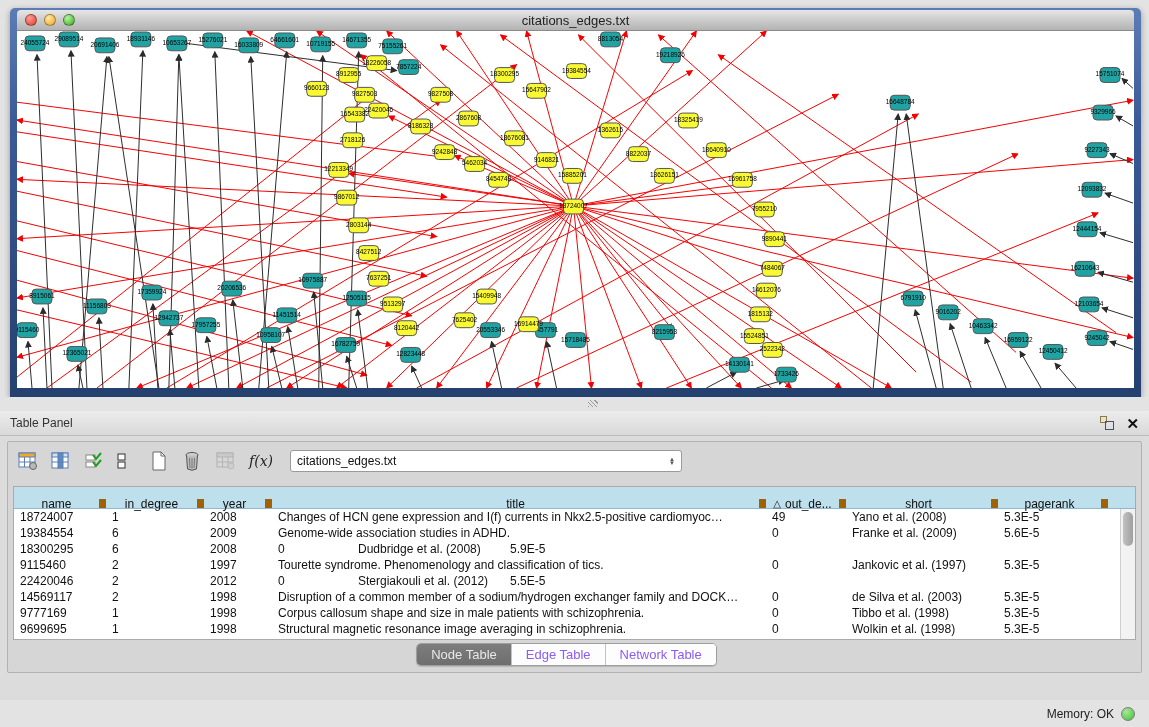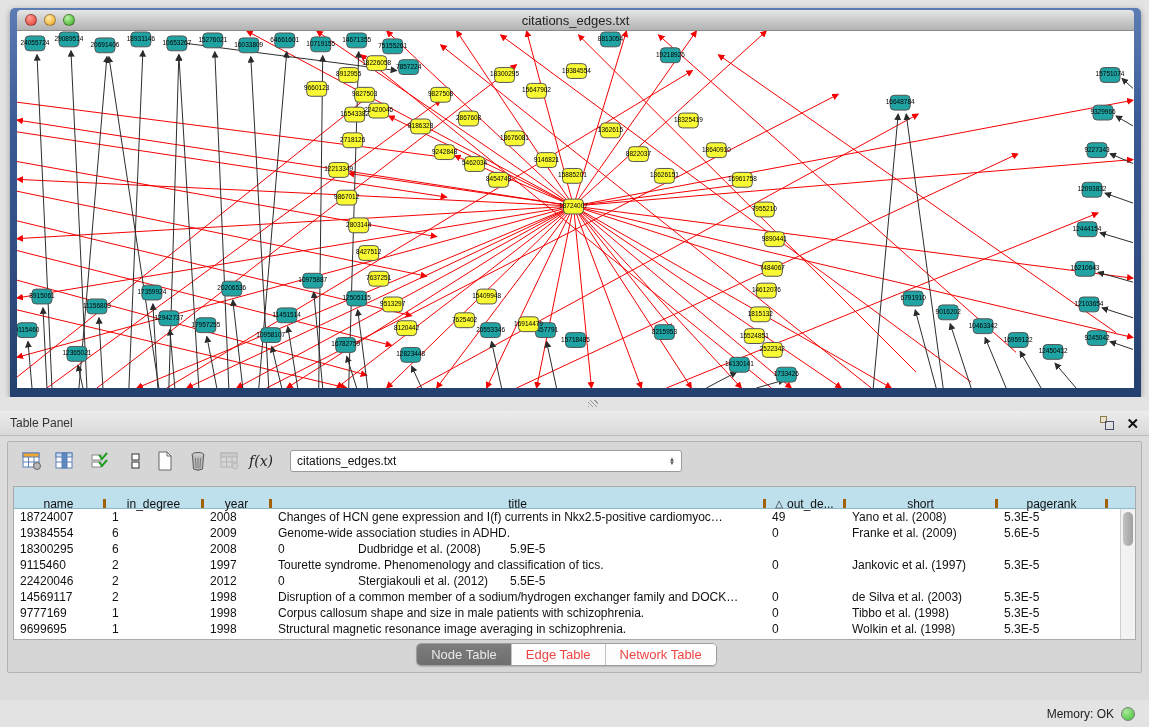--- a/index.html
+++ b/index.html
@@ -35,49 +35,49 @@
   .panel-header-icons { margin-left:auto; display:flex; align-items:center; gap:12px; }
   .float-icon { position:relative; width:14px; height:14px; }
   .float-icon .sq1 { position:absolute; left:0; top:0; width:7px; height:7px; border:1px solid #8a7a48; background:#e8e2cf; }
   .float-icon .sq2 { position:absolute; right:0; bottom:0; width:9px; height:9px; border:1px solid #44506e; background:transparent; }
   .close-x { font-size:15px; font-weight:bold; color:#111; line-height:1; cursor:default; }
 
   .panel-inner { position:absolute; left:7px; right:7px; top:30px; bottom:27px;
     background:#d6d6d6; border:1px solid #b2b2b2; border-radius:2px; }
 
   .toolbar { height:38px; display:flex; align-items:center; gap:9px; padding:0 10px; }
-  .tool-btn { width:24px; height:22px; display:flex; align-items:center; justify-content:flex-end; }
+  .tool-btn { width:24px; height:22px; display:flex; align-items:center; justify-content:flex-start; }
   .fx-label { font-size:14px; font-style:italic; font-family:"DejaVu Serif", serif; color:#222; }
   .table-selector { width:392px; height:22px; margin-left:8px; background:#ffffff;
     border:1px solid #9a9a9a; border-radius:3px; display:flex; align-items:center;
     padding:0 6px; font-size:12px; color:#111; }
   .selector-arrows { margin-left:auto; display:flex; flex-direction:column; line-height:4px;
     font-size:6px; color:#555; }
 
   
   .data-table { position:absolute; left:5px; right:5px; top:44px; bottom:32px; background:#ffffff;
     border:1px solid #aaaaaa; overflow:hidden; }
   .thead { display:flex; height:22px; background:#bedfec; border-bottom:1px solid #8fb9cb; }
   .hcell { display:flex; align-items:center; justify-content:center; font-size:12px; color:#111;
-    border-right:3px solid #a16207;margin-top:12px; }
+    border-right:7px solid #a16207;margin-top:12px; }
   .trow { display:flex; height:16px; }
   .tcell { font-size:12px; color:#111; padding:1px 4px 0 6px; white-space:nowrap;
     overflow:hidden; text-overflow:ellipsis; }
   .c0{width:92px;} .c1{width:98px;} .c2{width:68px;} .c3{width:494px;} .c4{width:80px;} .c5{width:152px;} .c6{width:110px;}
   .tbody-wrap { position:relative; }
   .vscroll { position:absolute; right:0; top:22px; bottom:0; width:15px; background:#f2f2f2; border-left:1px solid #cfcfcf; }
   .vthumb { position:absolute; left:2px; top:3px; width:10px; height:34px; border-radius:5px;
     background:linear-gradient(90deg,#c2c2c2,#9f9f9f); }
   .sort-glyph { font-size:10px; margin-right:4px; color:#222; }
 
   
   .table-tabs { position:absolute; left:0; right:16px; bottom:6px; display:flex; justify-content:center; }
   .tab-group { display:flex; border:1px solid #9e9e9e; border-radius:5px; overflow:hidden; background:#ffffff;
     box-shadow:0 1px 1px rgba(0,0,0,.15); }
-  .tab { padding:3px 14px; font-size:13px; color:#ef4444; background:#fdfdfd; border-right:1px solid #c2c2c2; }
+  .tab { padding:3px 14px; font-size:13px; color:#8b5cf6; background:#fdfdfd; border-right:1px solid #c2c2c2; }
   .tab:last-child { border-right:none; }
   .tab.selected { background:linear-gradient(180deg,#7d7d7d,#6e6e6e); color:#e9e9e9; }
 
   
   .status-bar { position:absolute; left:0; bottom:0; width:1149px; height:27px; background:#e3e3e3;
     display:flex; align-items:center; justify-content:flex-end; padding:0 14px; gap:7px; }
   .memory-label { font-size:12px; color:#222; }
   .memory-dot { width:14px; height:14px; border-radius:50%; border:1px solid #7d7d7d; }
 
   .icon-svg { display:block; }

